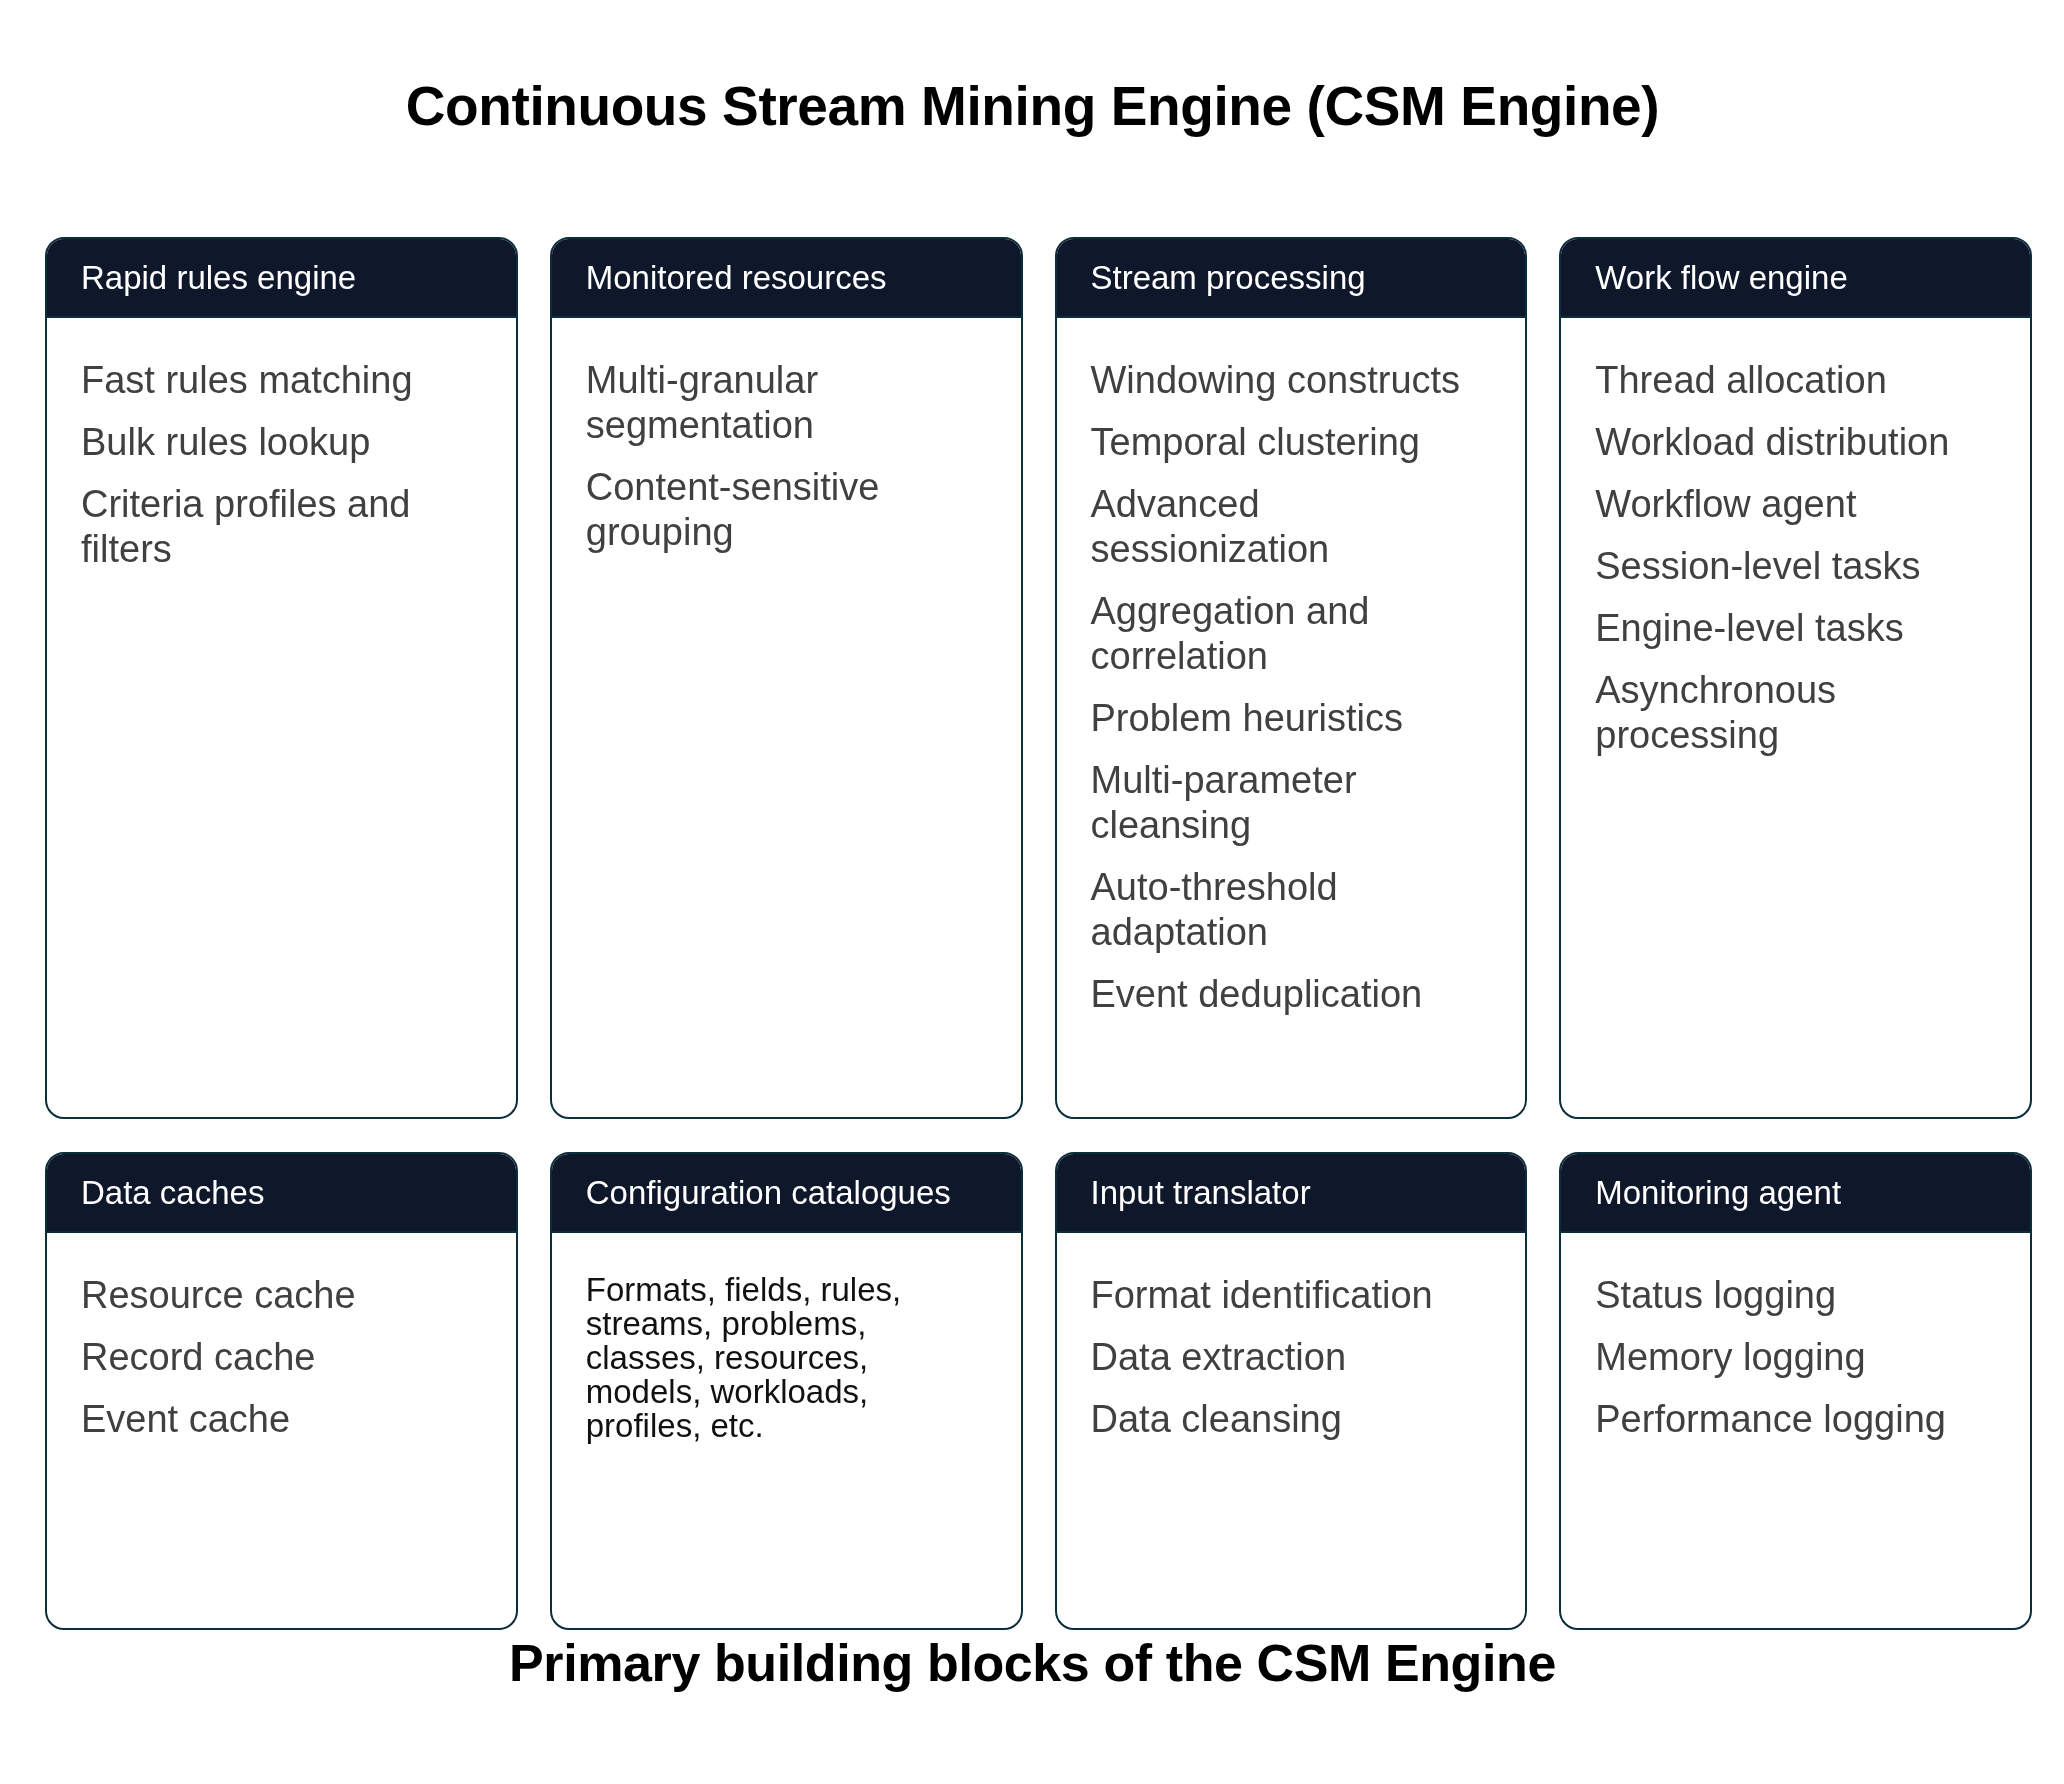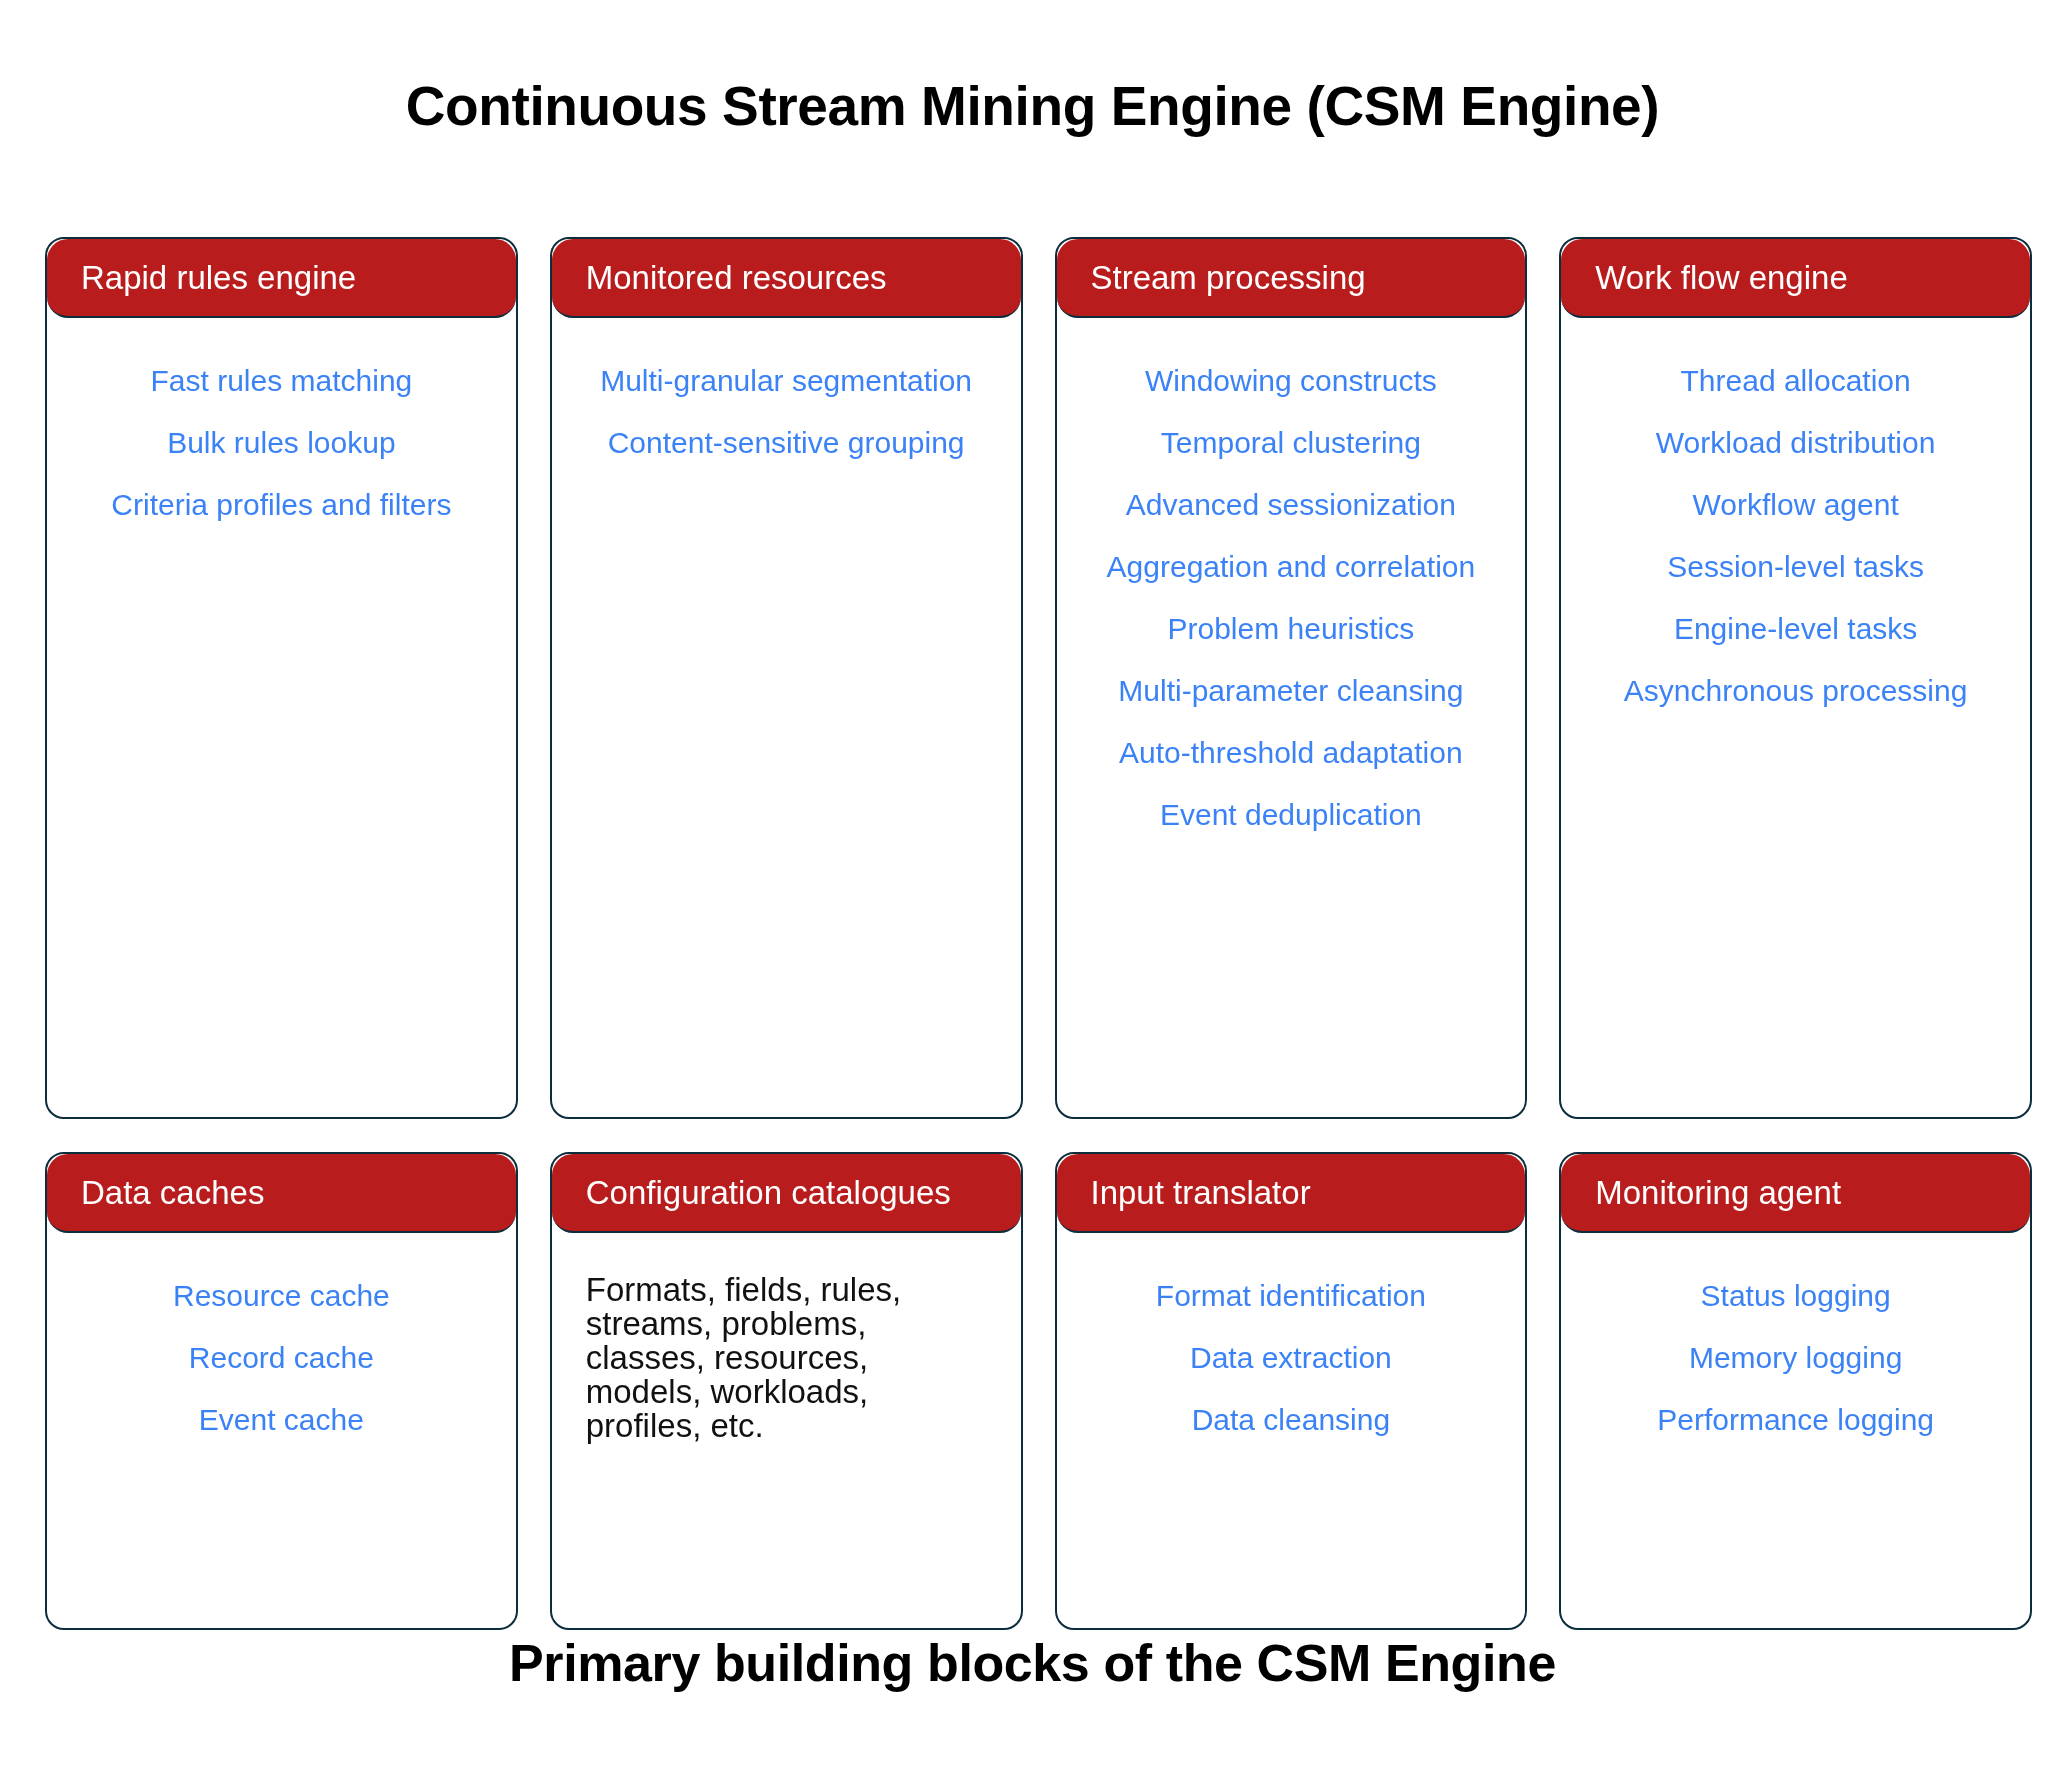--- a/index.html
+++ b/index.html
@@ -57,27 +57,26 @@
     display: flex;
     flex-direction: column;
   }
 
   .card.row-top  { height: 882px; }
   .card.row-bot  { height: 478px; }
 
   .card-header {
     flex: 0 0 auto;
     height: 79px;
-    background: #b91c1c;
+    background: #0f172a;
     border-bottom: 2.6px solid #0b2d3c;
     display: flex;
     align-items: center;
     padding: 0 34px;
     box-sizing: border-box;
-    border-radius: 21px;
   }
 
   .card-header-title {
     color: #ffffff;
     font-size: 33px;
     font-weight: normal;
     line-height: 1.15;
     white-space: nowrap;
   }
 
@@ -87,25 +86,24 @@
     box-sizing: border-box;
   }
 
   .card-list {
     list-style: none;
     margin: 0;
     padding: 0;
   }
 
   .card-list-item {
-    font-size: 30px;
+    font-size: 38px;
     line-height: 45px;
-    color: #3b82f6;
+    color: #404040;
     margin-bottom: 17px;
-    text-align: center;
   }
   .card-list-item:last-child { margin-bottom: 0; }
 
   .card-paragraph {
     font-size: 33px;
     line-height: 34px;
     color: #111111;
     margin: 0;
   }
 

